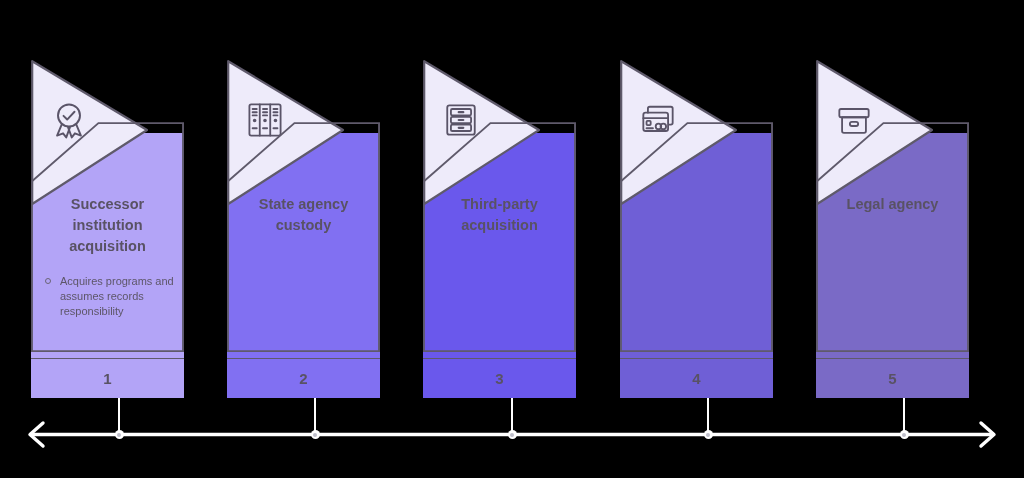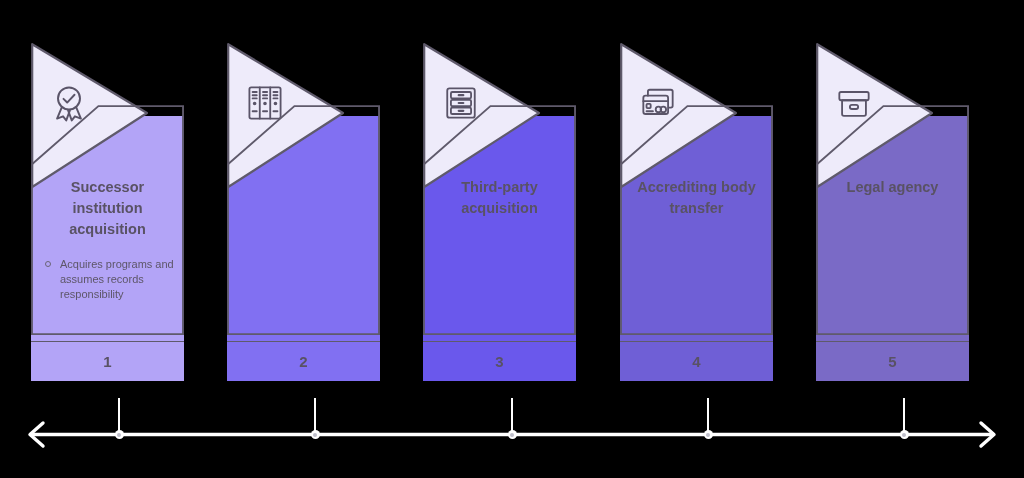--- a/index.html
+++ b/index.html
@@ -1,21 +1,21 @@
 <!DOCTYPE html>
 <html><head>
 <meta charset="utf-8">
 <style>
   html,body{margin:0;padding:0;background:#000;}
   body{width:1024px;height:478px;position:relative;overflow:hidden;
        font-family:"Liberation Sans","DejaVu Sans",sans-serif;}
 
   #stage{position:absolute;left:0;top:0;width:1024px;height:478px;}
 
-  .card{position:absolute;top:43px;width:153px;height:338px;}
+  .card{position:absolute;top:60px;width:153px;height:338px;}
 
   
   .body-shape{
     position:absolute;left:0;top:0;width:100%;height:100%;
     clip-path:polygon(0% 41.5%, 44.5% 21.6%, 100% 21.6%, 100% 100%, 0% 100%);
   }
   .body-fill{position:absolute;inset:0;}
   .body-stroke{position:absolute;inset:0;}
 
   
@@ -114,20 +114,21 @@
         <circle cx="12.7" cy="24.5" r="1"></circle>
           <circle cx="24" cy="24.5" r="1"></circle>
           <circle cx="35.4" cy="24.5" r="1"></circle>
         <line x1="10.5" y1="33" x2="15" y2="33"></line>
           <line x1="21.8" y1="33" x2="26.3" y2="33"></line>
           <line x1="33.2" y1="33" x2="37.6" y2="33"></line>
       </svg>
     </div>
     <div class="content">
       <div class="spacer"></div>
+      <div class="title">State agency custody</div>
     </div>
     <div class="footer" style="background:#8170f2">2</div>
     <svg class="body-stroke" viewBox="0 0 177 338" preserveAspectRatio="none">
       <polygon points="1.1,140.3 78,73 175.9,73 175.9,336.9 1.1,336.9" fill="none" stroke="#5f5a6b" stroke-width="2.2"></polygon>
     </svg>
   </div>
 
   <div class="card" style="left:423px">
     <div class="body-shape">
       <div class="body-fill" style="background:#6a58ec"></div>
@@ -169,21 +170,20 @@
         <rect x="8" y="16" width="27" height="20" rx="2.5"></rect>
         <line x1="8" y1="22" x2="35" y2="22"></line>
         <rect x="11.5" y="25" width="4.5" height="4.5" rx="1"></rect>
         <line x1="11.5" y1="33" x2="18.5" y2="33"></line>
         <circle cx="24.5" cy="31" r="3"></circle>
         <circle cx="29.8" cy="31" r="3"></circle>
       </svg>
     </div>
     <div class="content">
       <div class="spacer"></div>
-      <div class="title">Accrediting body transfer</div>
     </div>
     <div class="footer" style="background:#6f5fd6">4</div>
     <svg class="body-stroke" viewBox="0 0 177 338" preserveAspectRatio="none">
       <polygon points="1.1,140.3 78,73 175.9,73 175.9,336.9 1.1,336.9" fill="none" stroke="#5f5a6b" stroke-width="2.2"></polygon>
     </svg>
   </div>
 
   <div class="card" style="left:816px">
     <div class="body-shape">
       <div class="body-fill" style="background:#7a6ac6"></div>

